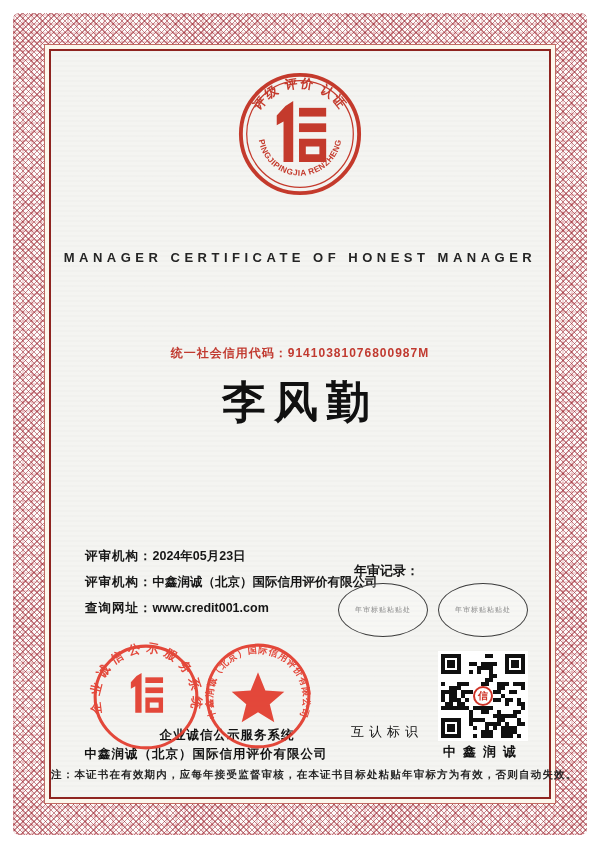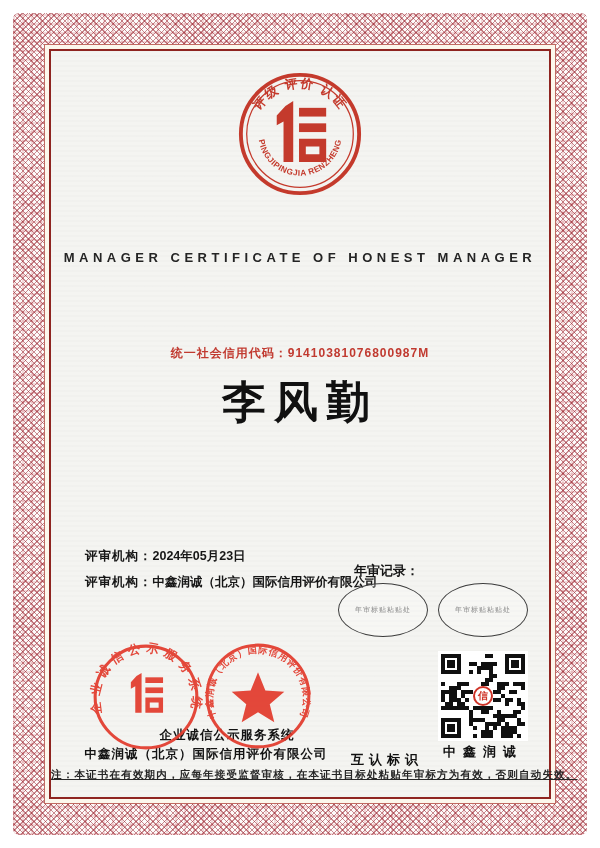--- a/index.html
+++ b/index.html
@@ -71,37 +71,37 @@
     display:flex;align-items:center;justify-content:center;background:rgba(255,255,255,.25);
   }
   .sticker-ellipse span{font-size:7px;color:#8a8a8a;letter-spacing:1px;}
   .ellipse1{left:287px;top:532px;} .ellipse2{left:387px;top:532px;}
   
   .caption1{left:36px;top:676px;width:280px;text-align:center;font-size:12.5px;font-weight:bold;color:#131313;letter-spacing:1px;}
   .caption2{left:0px;top:695px;width:310px;text-align:center;font-size:12.5px;font-weight:bold;color:#131313;letter-spacing:1px;}
   .stamp1{left:38px;top:589px;width:114px;height:114px;opacity:.93;}
   .stamp2{left:150px;top:588px;width:114px;height:114px;opacity:.93;}
   .cza-logo{left:286px;top:613px;width:100px;height:68px;}
-  .cza-label{left:281px;top:700px;width:110px;text-align:center;font-size:13px;font-weight:bold;color:#111;letter-spacing:5px;}
+  .cza-label{left:281px;top:672px;width:110px;text-align:center;font-size:13px;font-weight:normal;color:#111;letter-spacing:5px;}
   .qr-box{left:387px;top:600px;width:90px;height:90px;background:#fff;position:absolute;padding:3px;box-sizing:border-box;}
   .qr-grid{position:relative;width:84px;height:84px;}
   .qr-cell{position:absolute;width:4px;height:4px;background:#101010;}
   .finder{position:absolute;width:20px;height:20px;border:4px solid #101010;box-sizing:border-box;background:#fff;}
   .finder::after{content:"";position:absolute;inset:2px;background:#101010;}
   .qr-logo{
     position:absolute;left:32px;top:32px;width:20px;height:20px;border-radius:50%;
     background:#fff;border:2px solid #cf3327;box-sizing:border-box;
     display:flex;align-items:center;justify-content:center;
     font-size:10px;font-weight:bold;color:#cf3327;
   }
   .qr-label{left:382px;top:692px;width:100px;text-align:center;font-size:13px;font-weight:bold;color:#111;letter-spacing:7px;}
   
   .note{
     left:0;top:717px;width:100%;text-align:center;
-    font-size:10.5px;font-weight:bold;color:#262626;letter-spacing:1.2px;white-space:nowrap;text-decoration:underline;
+    font-size:10.5px;font-weight:bold;color:#262626;letter-spacing:1.2px;white-space:nowrap;
   }
 </style>
 </head>
 <body>
 
 <div class="cert">
   <div class="lace-band"></div>
   <div class="frame-cream"></div>
 
   <div class="content">
@@ -134,20 +134,23 @@
 
     <div class="abs uscc">统一社会信用代码：91410381076800987M</div>
     <div class="abs person-name">李风勤</div>
 
     <div class="abs fields">
       <div class="field-row">
         <span class="lbl">评审机构：</span><span>2024年05月23日</span>
       </div>
       <div class="field-row">
         <span class="lbl">评审机构：</span><span>中鑫润诚（北京）国际信用评价有限公司</span>
+      </div>
+      <div class="field-row">
+        <span class="lbl">查询网址：</span><span>www.credit001.com</span>
       </div>
     </div>
 
     <div class="abs annual-label">年审记录：</div>
     <div class="abs sticker-ellipse ellipse1">
       <span>年审标贴粘贴处</span>
     </div>
     <div class="abs sticker-ellipse ellipse2">
       <span>年审标贴粘贴处</span>
     </div>

